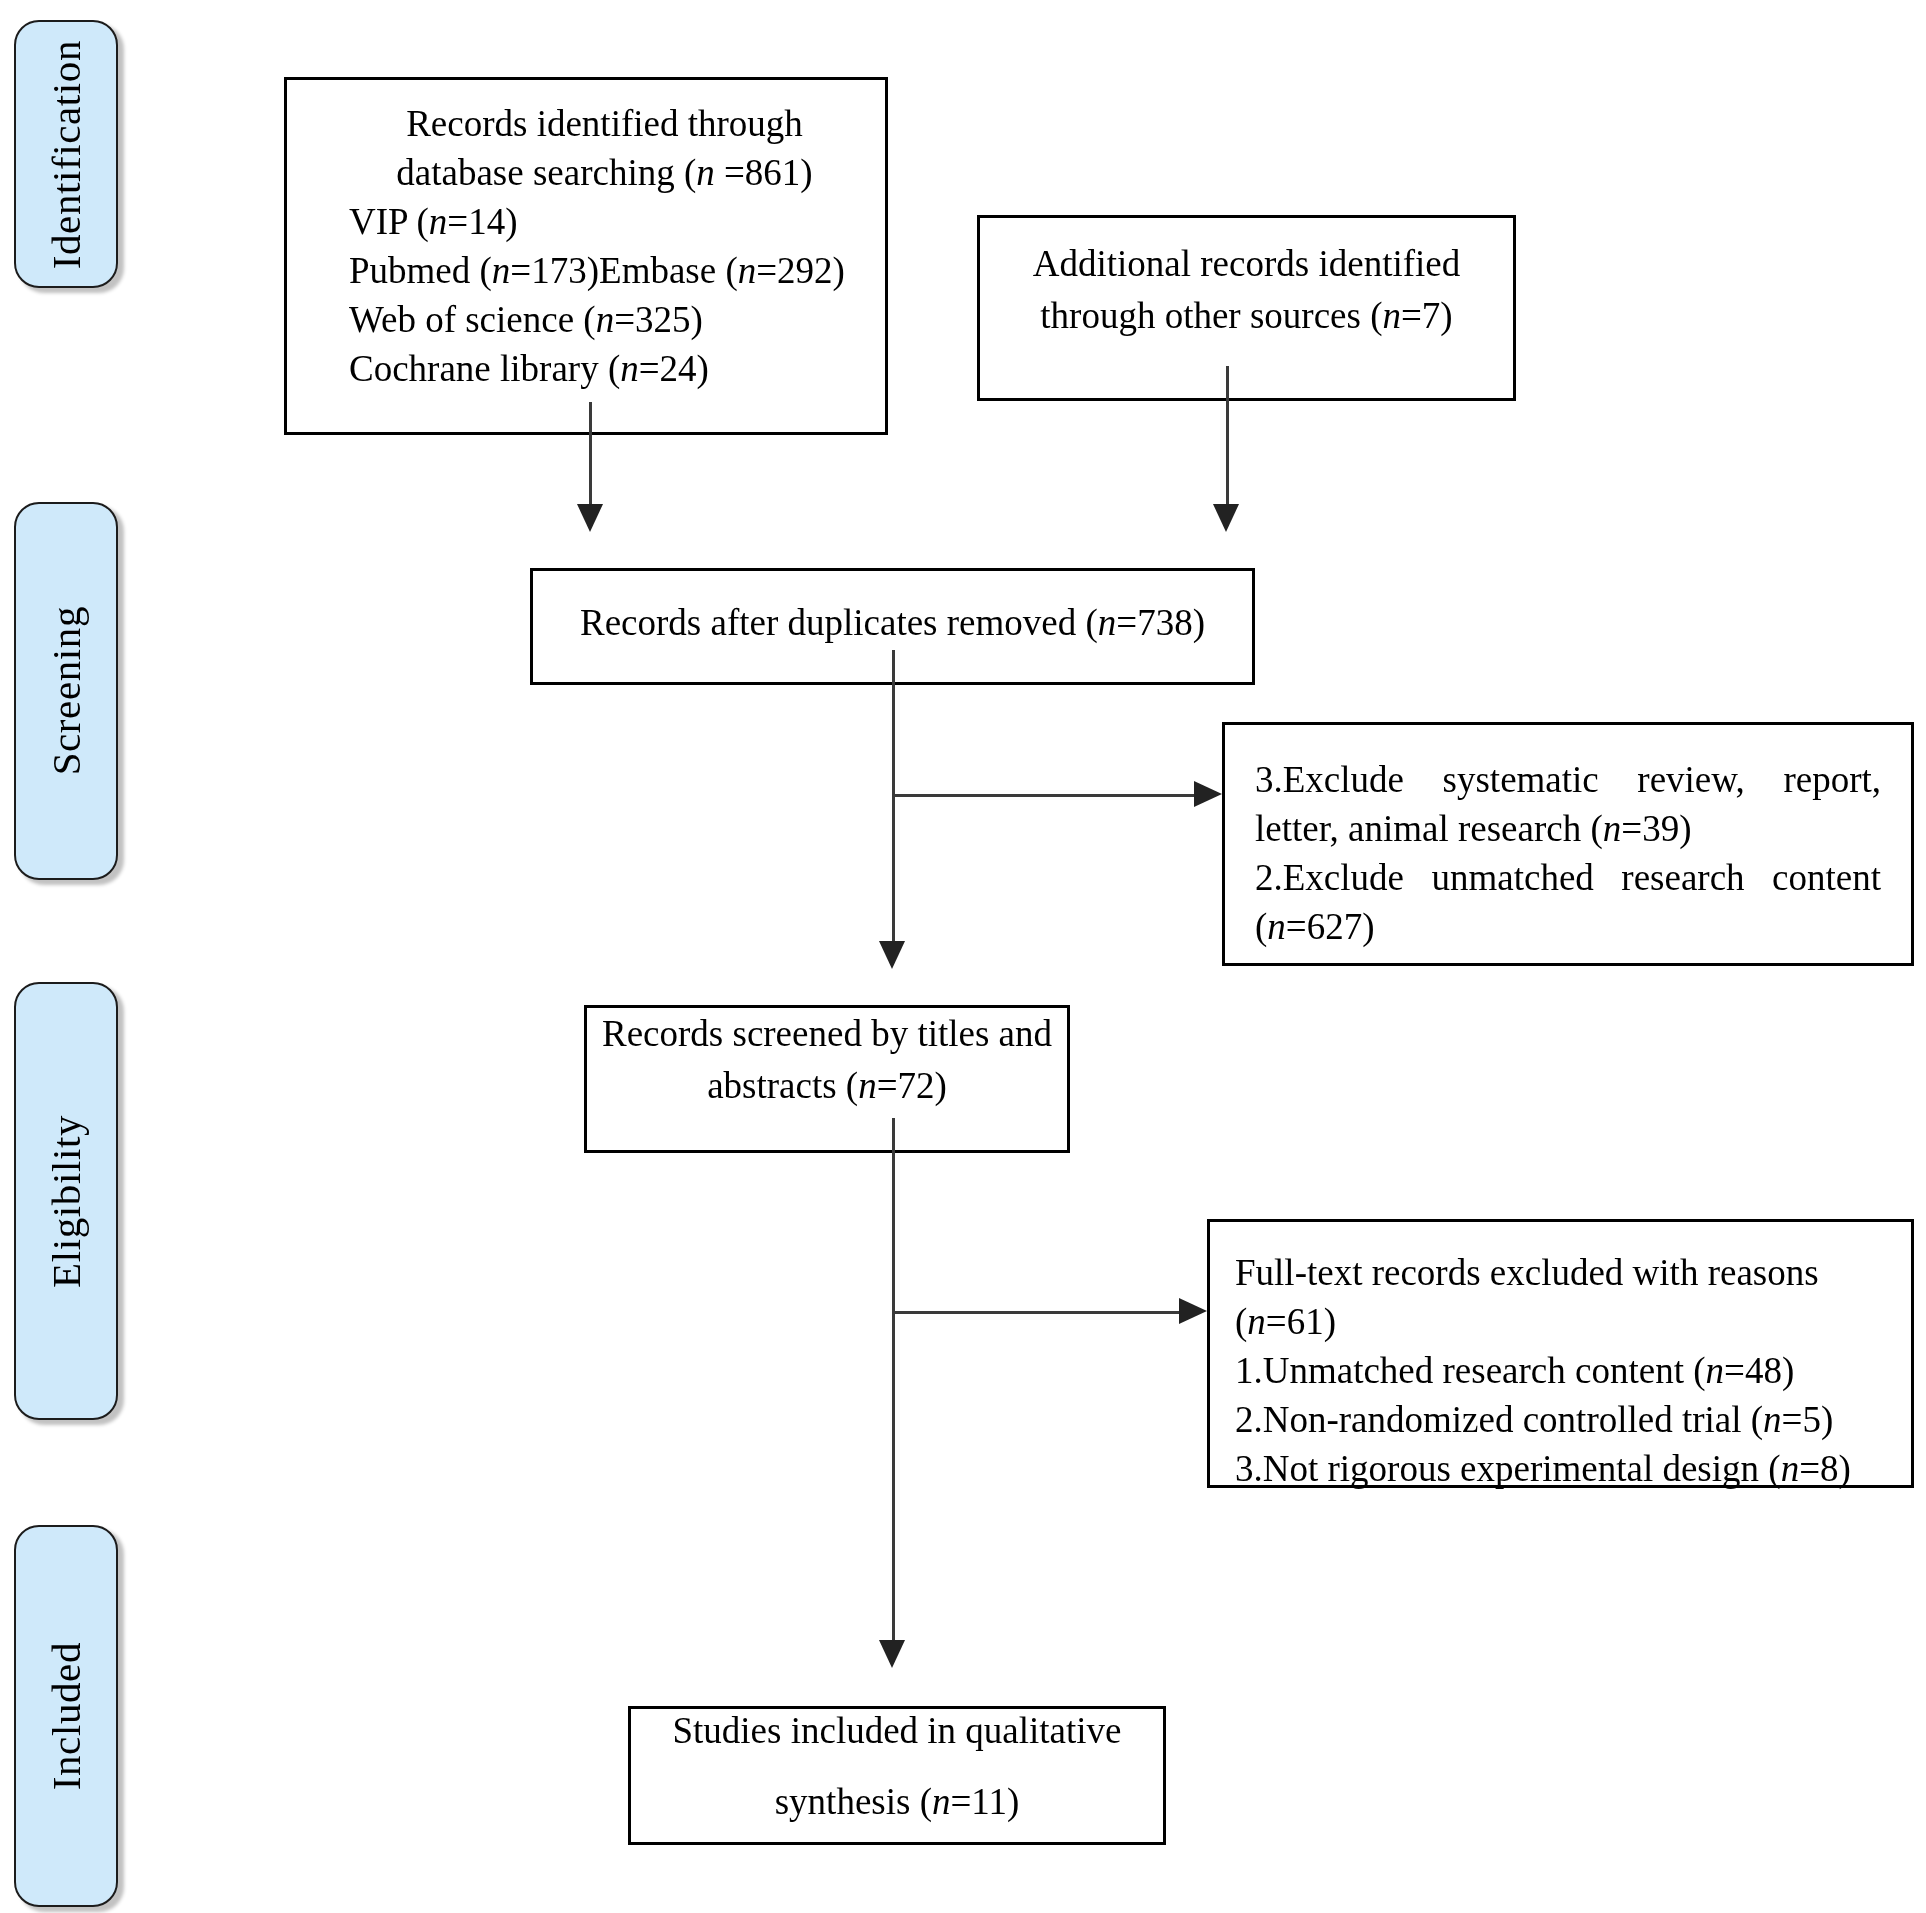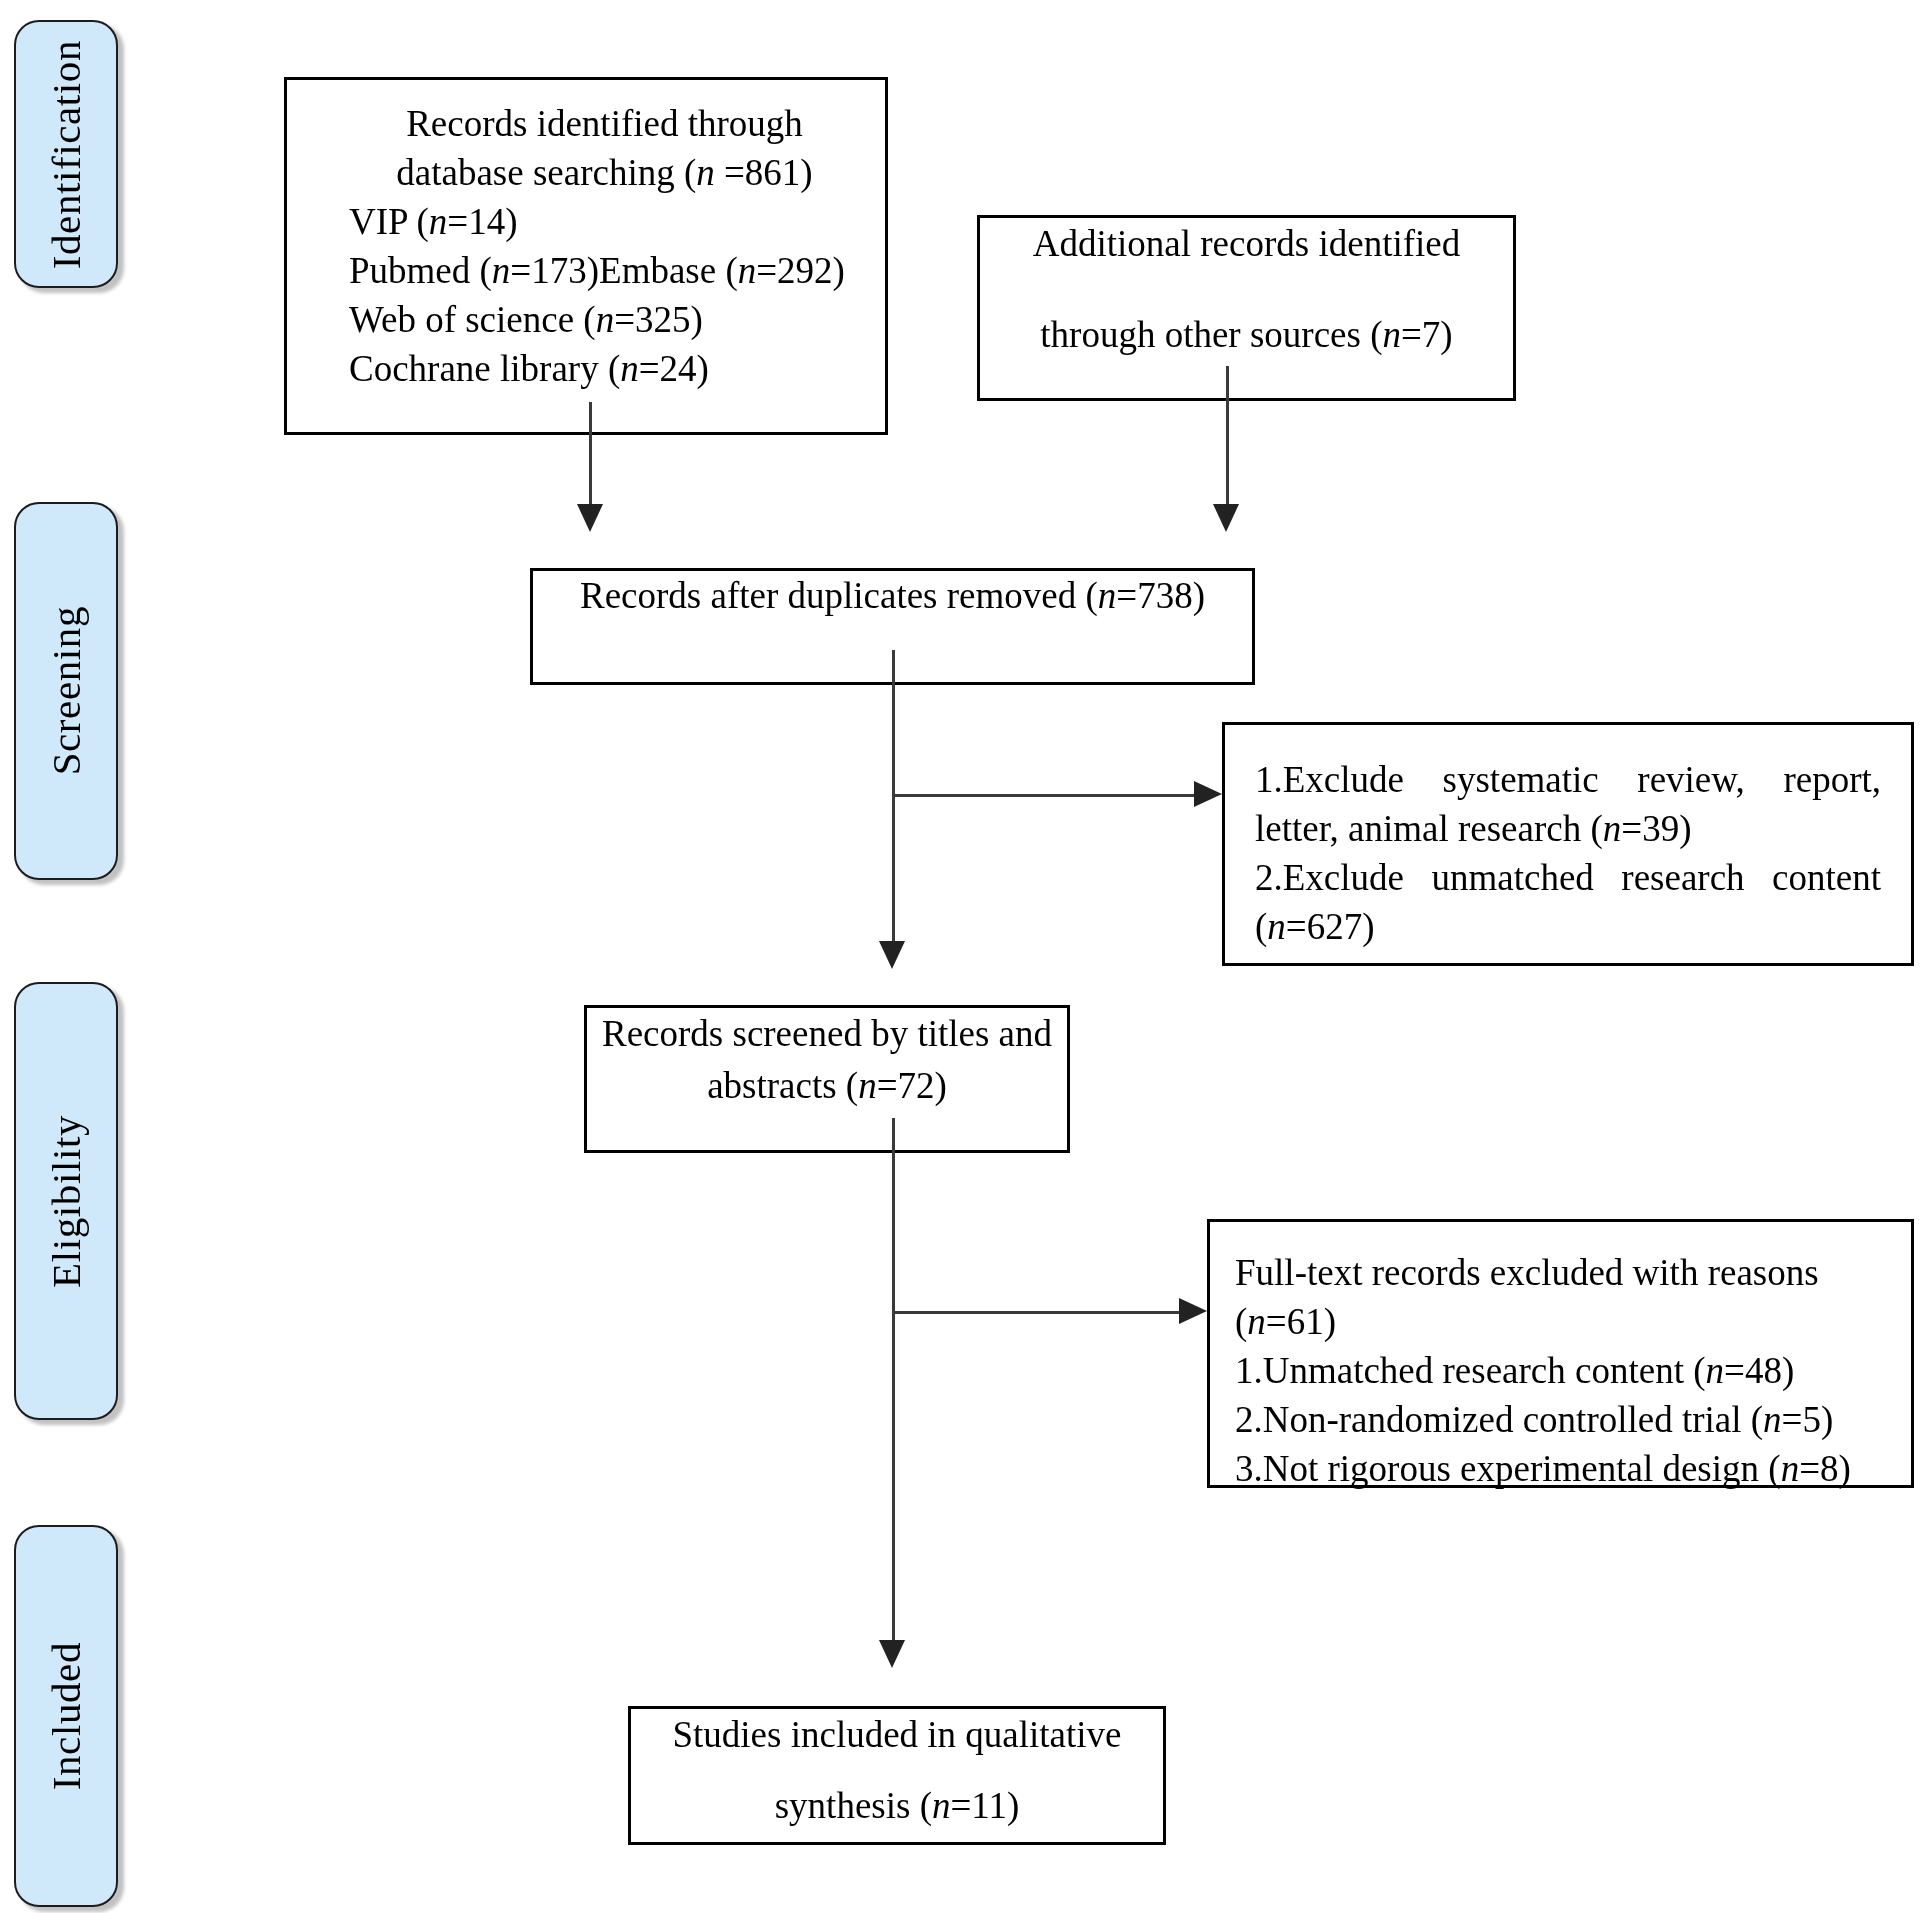--- a/index.html
+++ b/index.html
@@ -20,21 +20,21 @@
   }
   
   .box {
     position:absolute; box-sizing:border-box;
     background:#ffffff; border:3.7px solid #000;
     font-size:37px; line-height:49px;margin-top:36px;
   }
   .box .line { white-space:nowrap; }
   .box .center { text-align:center; }
   .box .justify { white-space:normal; text-align:justify; text-align-last:justify; }
-  .vcenter { display:flex; flex-direction:column; justify-content:space-between; }
+  .vcenter { display:flex; flex-direction:column; justify-content:center; }
   
   .vline { position:absolute; width:3.1px; background:#3a3a3a; }
   .hline { position:absolute; height:3.1px; background:#3a3a3a; }
   .ah-down {
     position:absolute; width:0; height:0;
     border-left:13.6px solid transparent; border-right:13.6px solid transparent;
     border-top:28px solid #222;
   }
   .ah-right {
     position:absolute; width:0; height:0;
@@ -73,21 +73,21 @@
   <div class="box vcenter" style="left:977px; top:179px; width:539px; height:186px; line-height:52px; padding-bottom:37px;">
     <div class="line center">Additional records identified</div>
     <div class="line center">through other sources (<i>n</i>=7)</div>
   </div>
 
   <div class="box vcenter" style="left:530px; top:532px; width:725px; height:117px; padding-bottom:8px;">
     <div class="line center">Records after duplicates removed (<i>n</i>=738)</div>
   </div>
 
   <div class="box" style="left:1222px; top:686px; width:692px; height:244px; padding:30px 30px 0 30px;">
-    <div class="line justify">1.Exclude systematic review, report,</div>
+    <div class="line justify">3.Exclude systematic review, report,</div>
     <div class="line">letter, animal research (<i>n</i>=39)</div>
     <div class="line justify">2.Exclude unmatched research content</div>
     <div class="line">(<i>n</i>=627)</div>
   </div>
 
   <div class="box vcenter" style="left:584px; top:969px; width:486px; height:148px; line-height:52px; padding-bottom:39px;">
     <div class="line center">Records screened by titles and</div>
     <div class="line center">abstracts (<i>n</i>=72)</div>
   </div>
 

